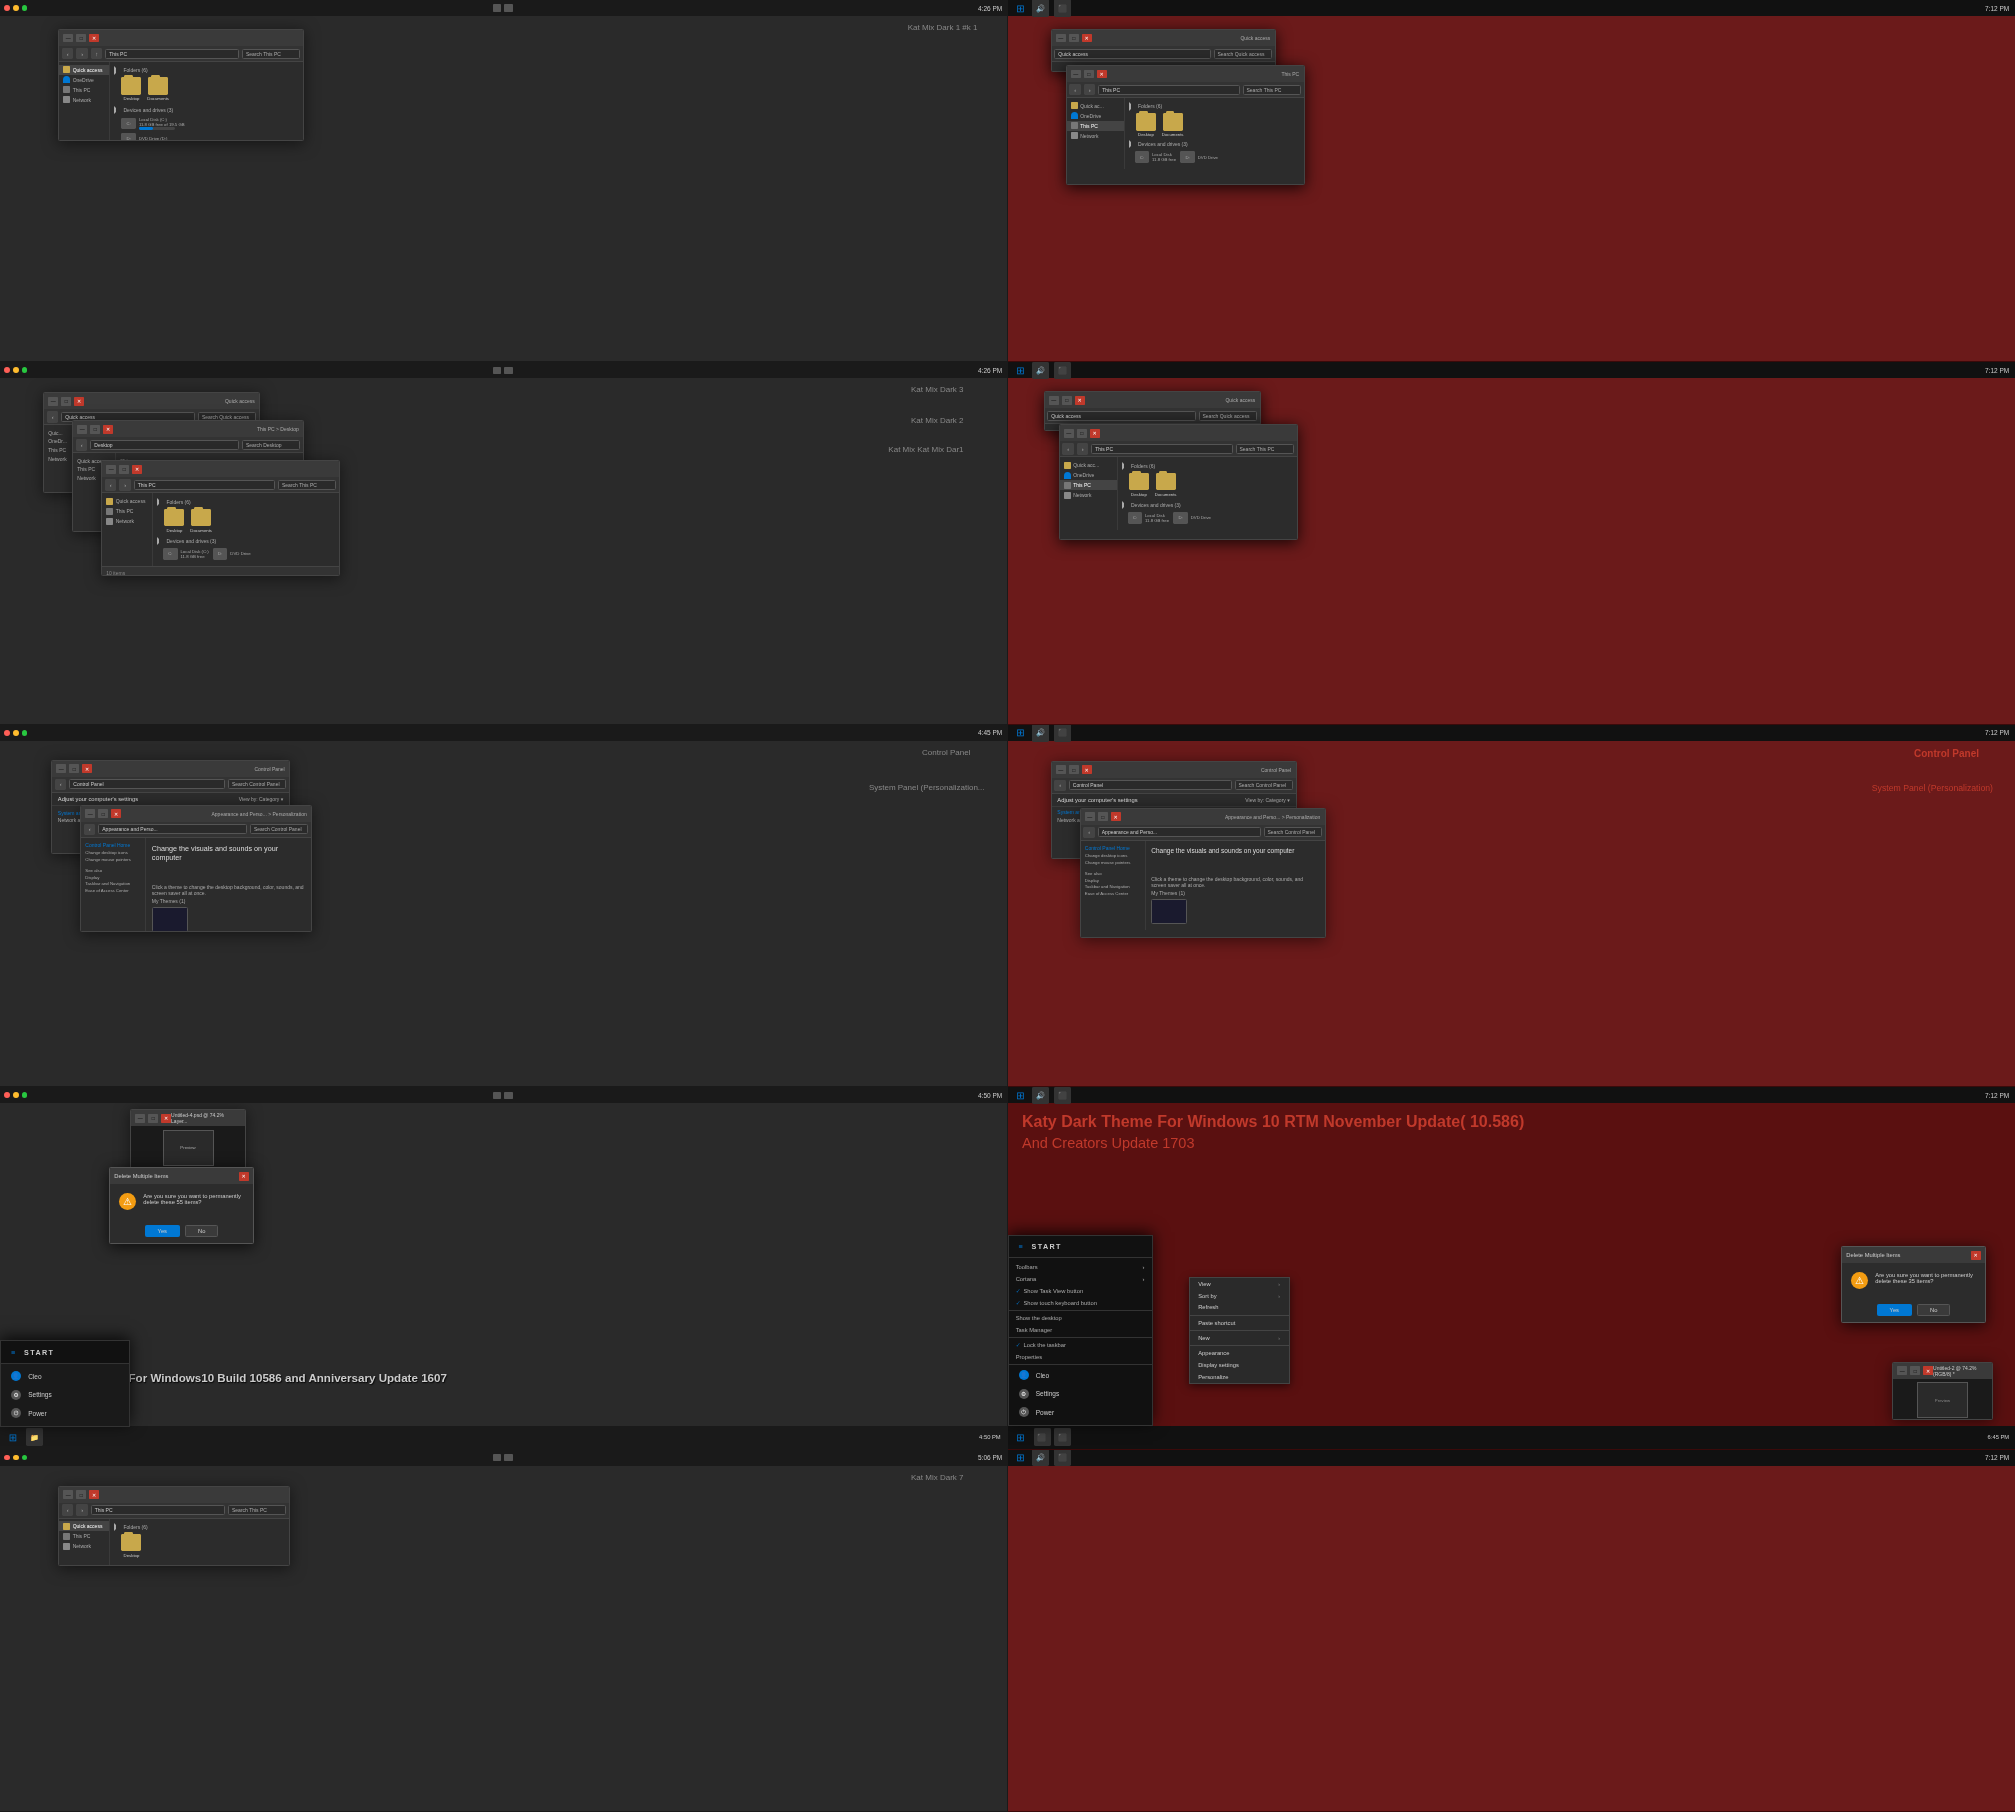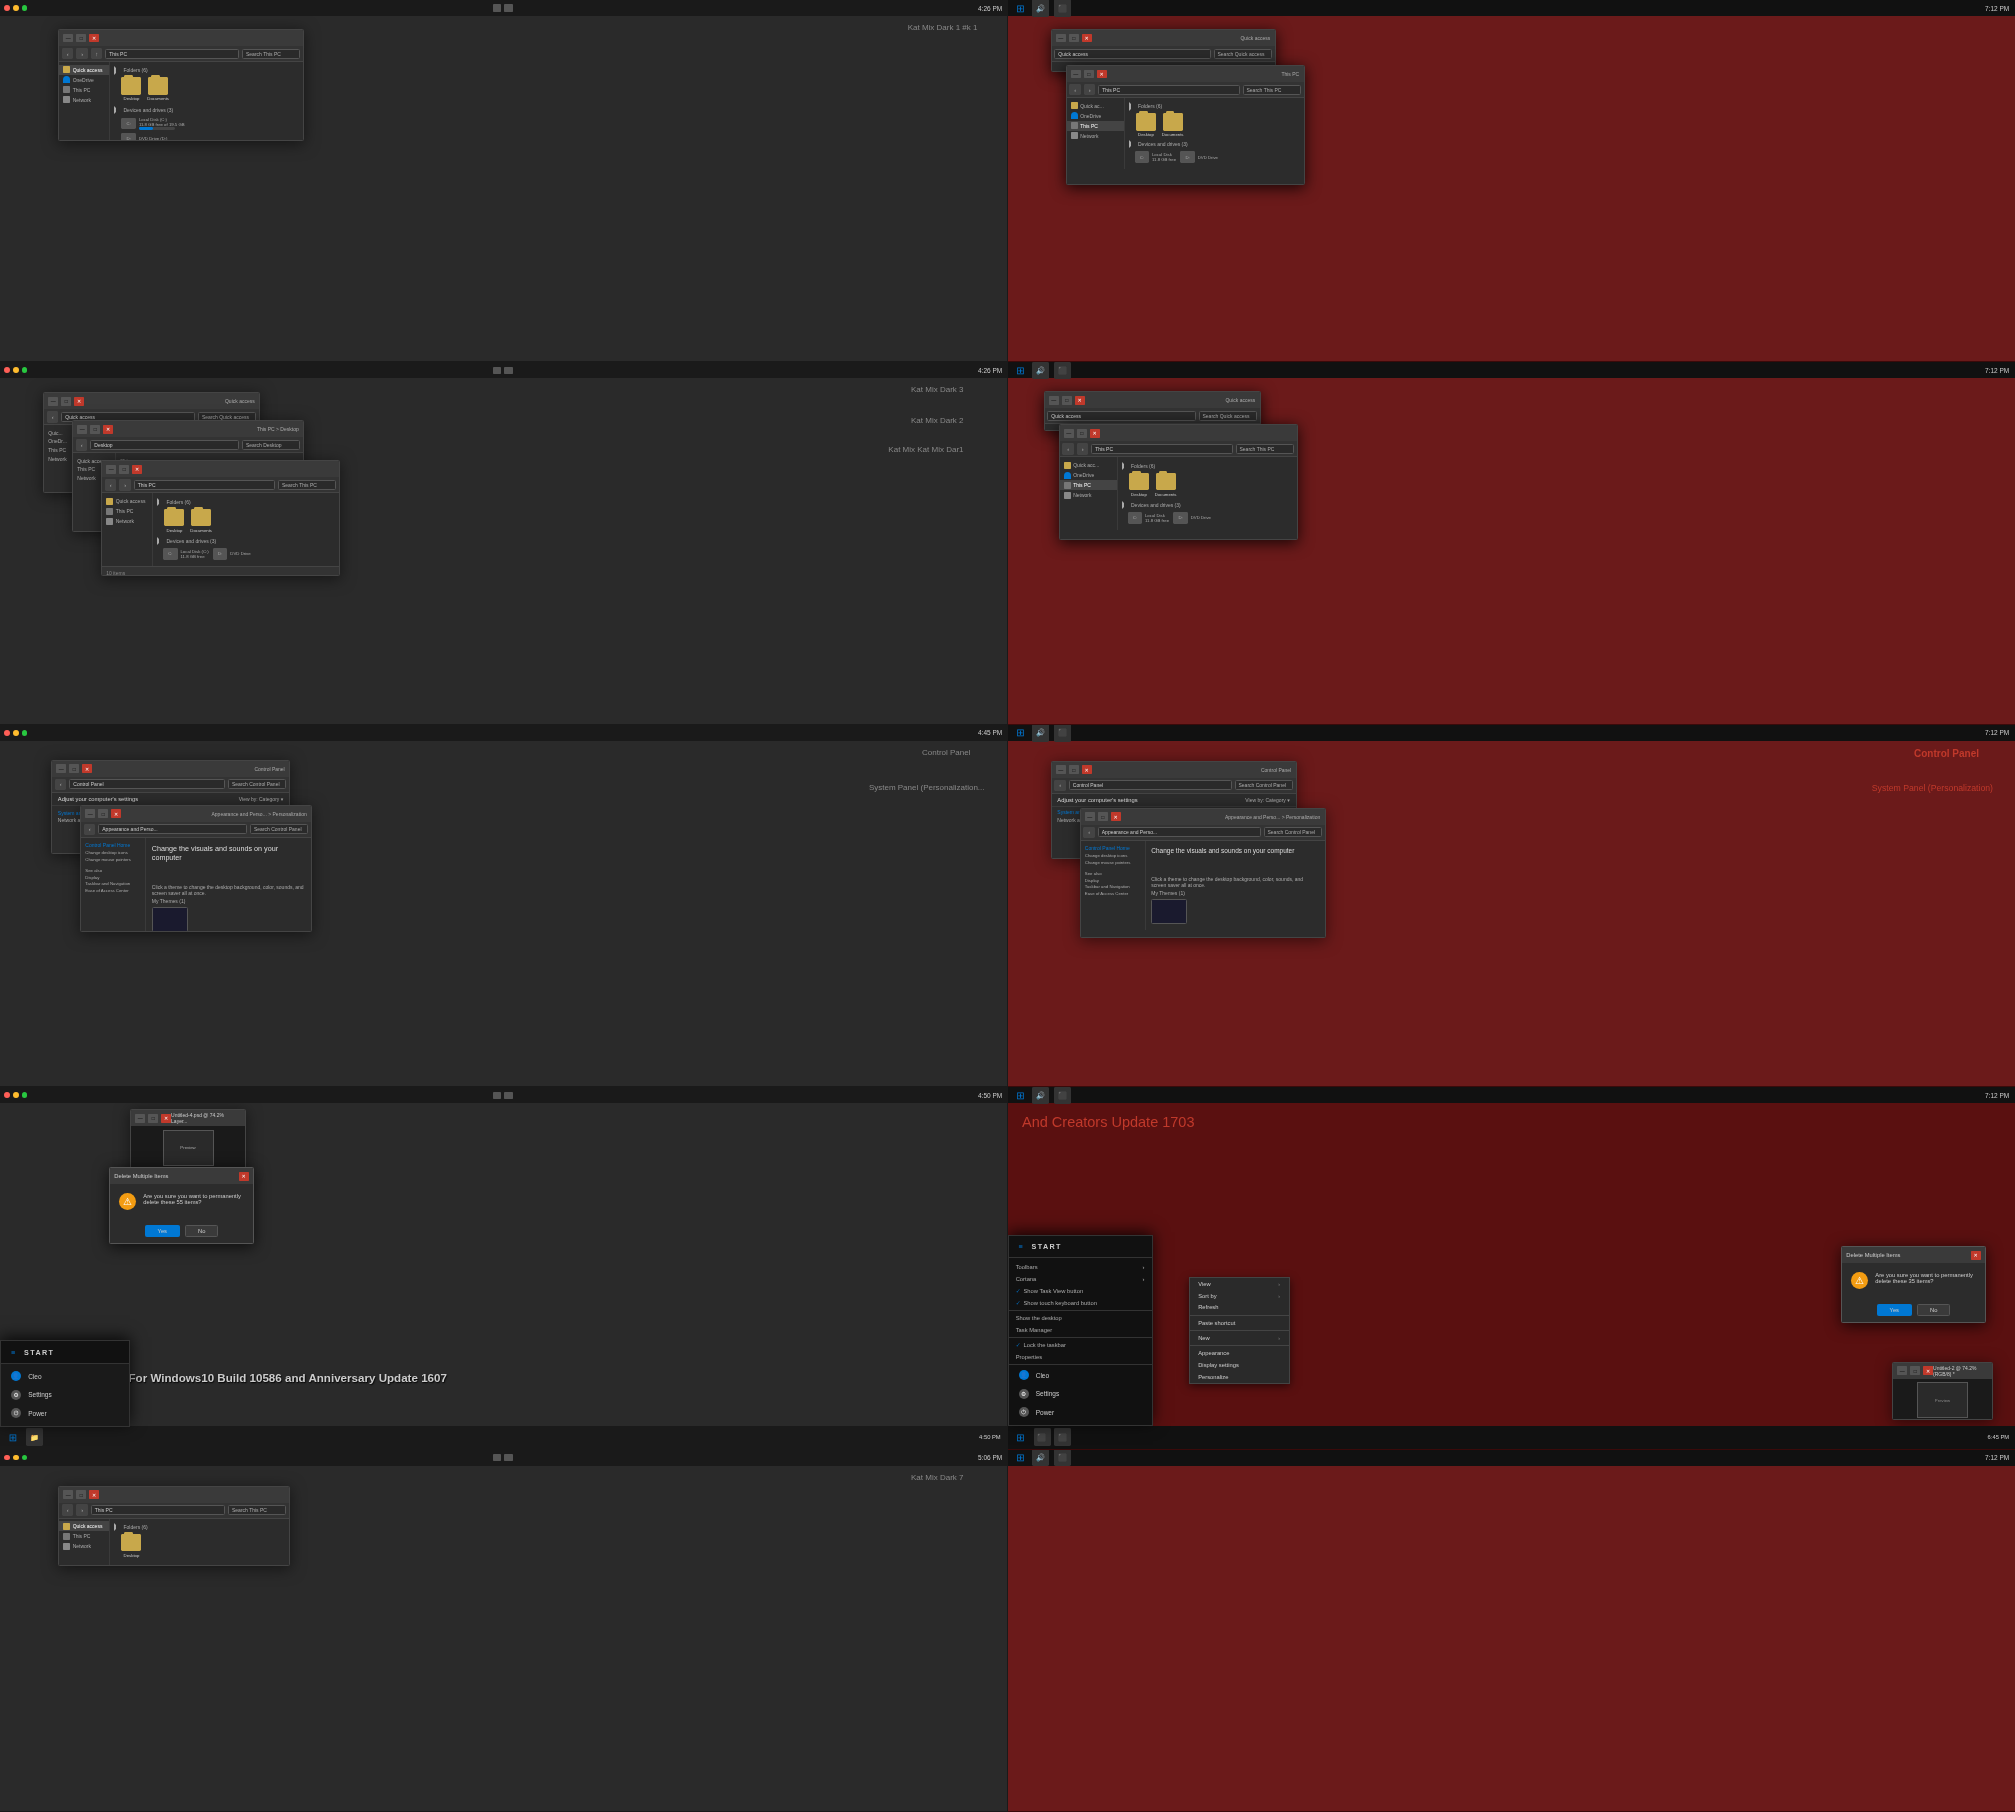--- a/index.html
+++ b/index.html
@@ -1251,20 +1251,21 @@
   <div class="right-taskbar">
     <div class="right-taskbar-left">
       <div class="win-start-btn">⊞</div>
       <div class="win-taskbar-icon">🔊</div>
       <div class="win-taskbar-icon">⬛</div>
     </div>
     <div class="right-taskbar-time">7:12 PM</div>
   </div>
 
   <div style="position:absolute; top: 25px; left: 14.5px; right: 14.5px; z-index: 5;">
+    <div style="font-size: 16px; font-weight: bold; color: #c0392b; line-height: 1.3;">Katy Dark Theme For Windows 10 RTM November Update( 10.586)</div>
     <div style="font-size: 14.5px; color: #c0392b; line-height: 1.4;">And Creators Update 1703</div>
   </div>
 
   <div class="start-menu" style="bottom: 23px; left: 0; width: 145px; background:#111;">
     <div class="start-header">
       <div class="start-icon">≡</div>
       <div class="start-title">START</div>
     </div>
     <div class="start-items">
 

